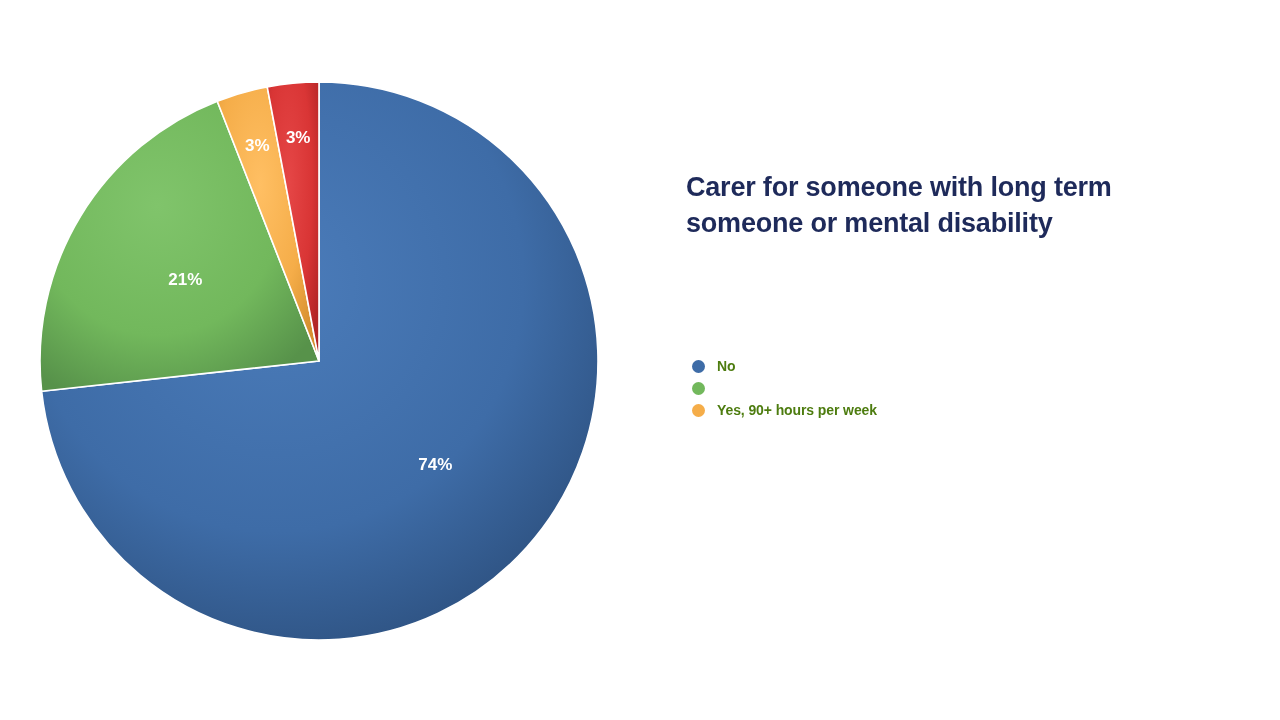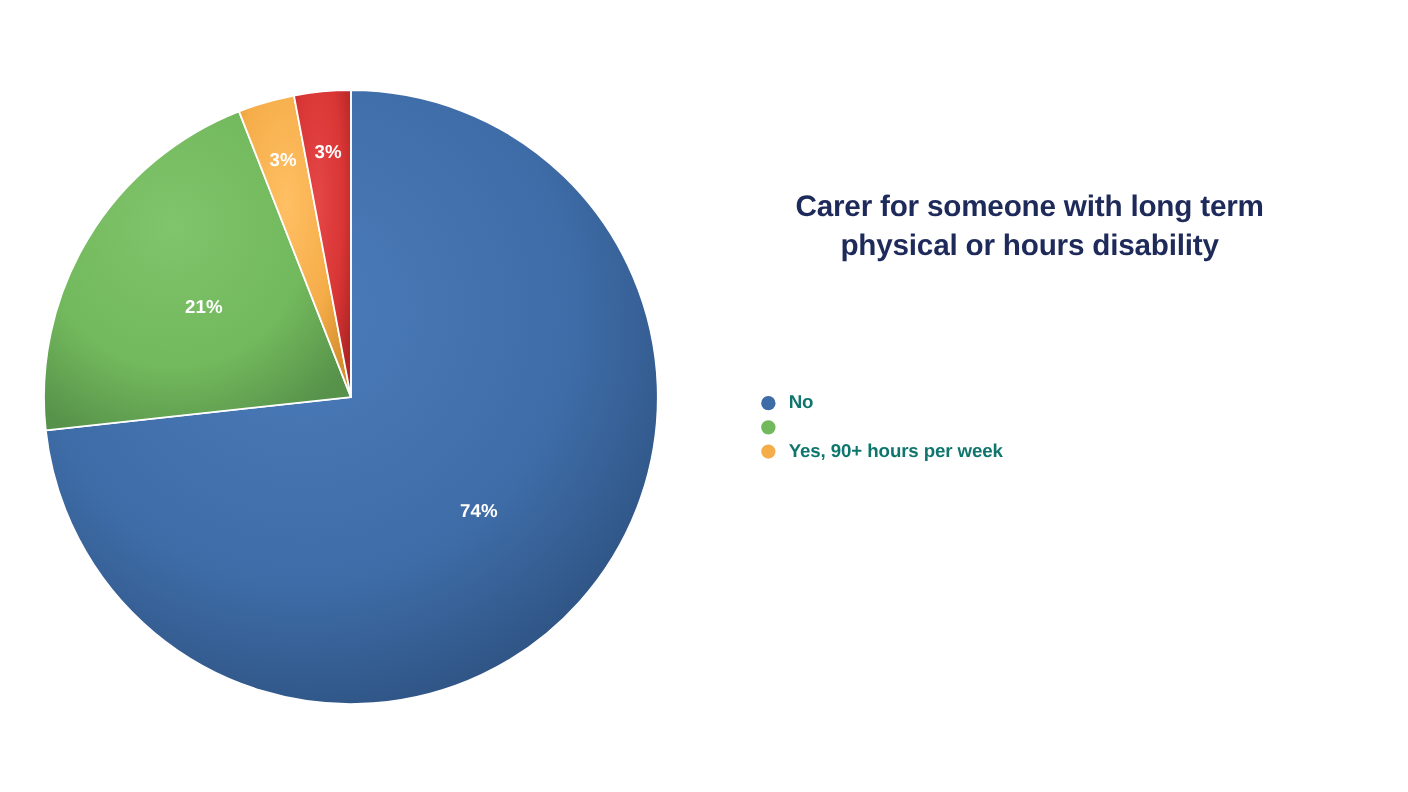--- a/index.html
+++ b/index.html
@@ -48,21 +48,20 @@
     paint-order: stroke;
   }
 
   
   #right-panel {
     position: absolute;
     left: 686px;
     top: 0;
     width: 560px;
     height: 720px;
-    text-align: center;
   }
 
   #chart-title {
     position: absolute;
     left: 0;
     top: 170px;
     width: 500px;
     font-size: 27px;
     line-height: 1.32;
     font-weight: bold;
@@ -83,23 +82,23 @@
   }
   .legend-swatch {
     width: 13px;
     height: 13px;
     border-radius: 50%;
     flex: 0 0 auto;
     margin-left: 6px;
     margin-right: 12px;
   }
   .legend-label {
-    font-size: 17px;
+    font-size: 14px;
     font-weight: bold;
-    color: #0f766e;
+    color: #4d7c0f;
     white-space: nowrap;
     letter-spacing: -0.1px;
   }
 </style>
 </head>
 <body>
 
 <div id="stage">
 
   <div id="pie-area">
@@ -142,21 +141,21 @@
           <text x="257.3" y="146.5" class="slice-label">3%</text>
           <text x="298.2" y="138.8" class="slice-label">3%</text>
         </g>
     </svg>
   </div>
 
   <div id="right-panel">
 
     <div id="chart-title">
       <span>Carer for someone with long term</span><br>
-      <span>physical or hours disability</span>
+      <span>someone or mental disability</span>
     </div>
 
     <div id="legend">
         <div class="legend-row">
           <span class="legend-swatch" style="background: rgb(62, 108, 167);"></span>
           <span class="legend-label">No</span>
         </div>
         <div class="legend-row">
           <span class="legend-swatch" style="background: rgb(114, 184, 92);"></span>
         </div>

